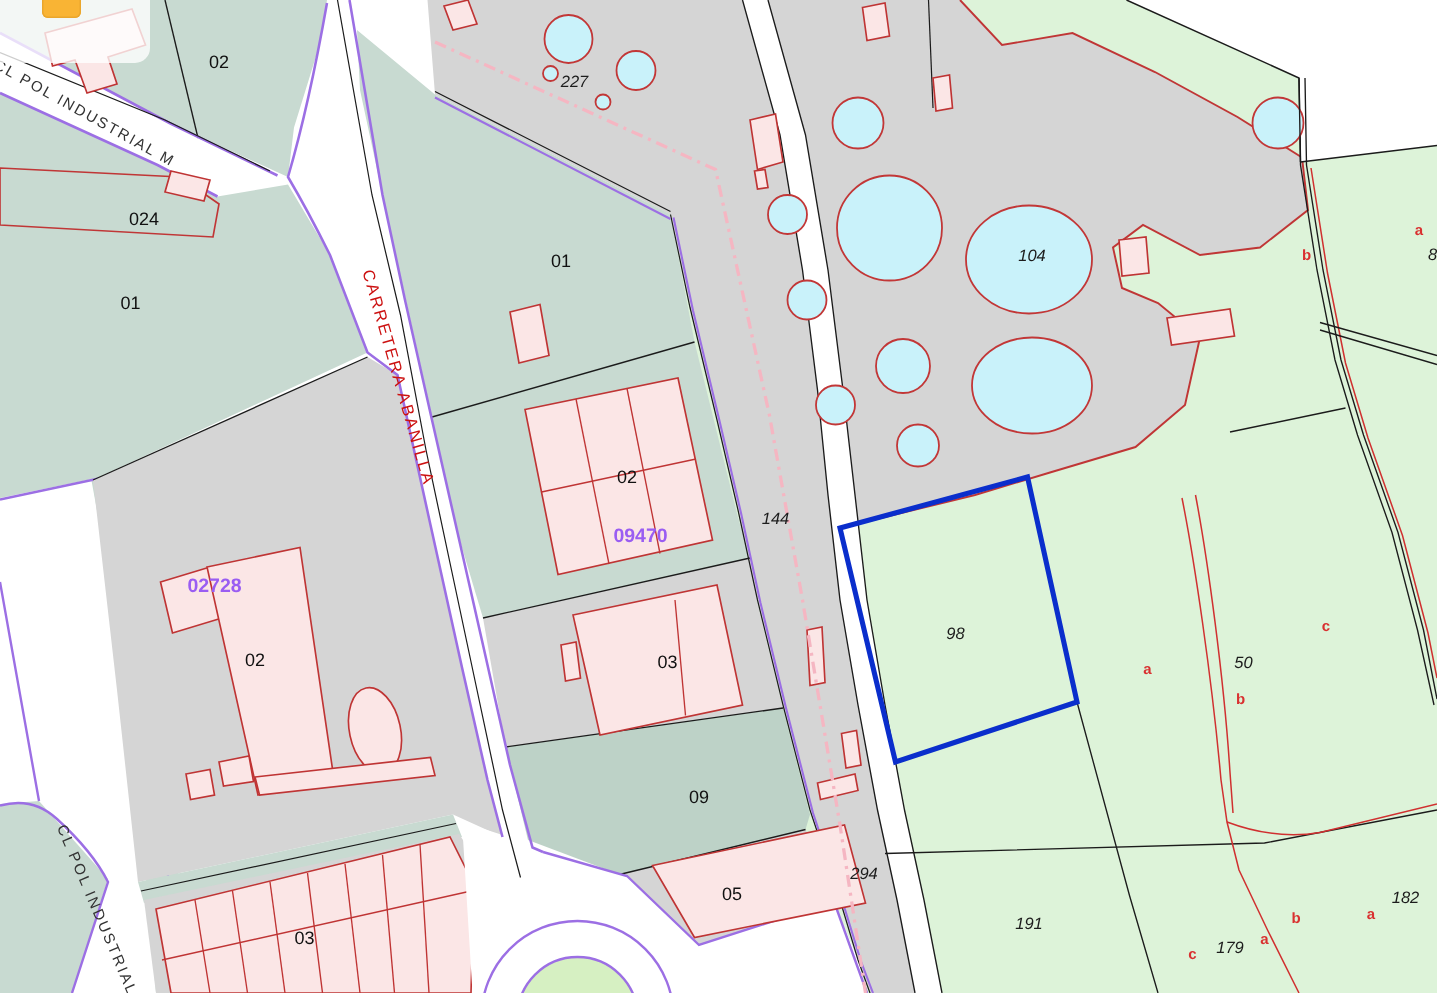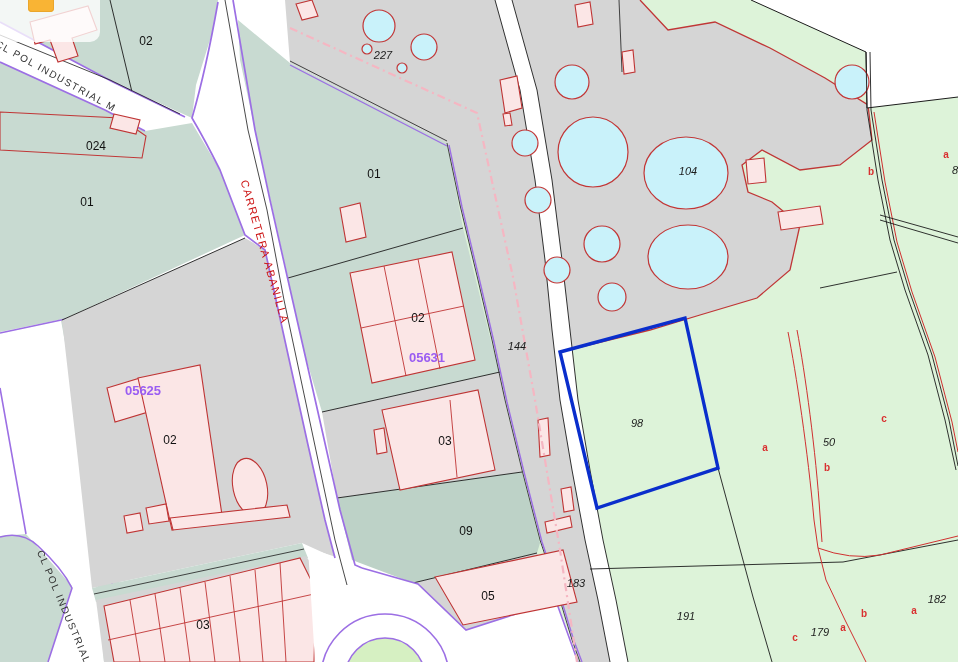--- a/index.html
+++ b/index.html
@@ -173,31 +173,31 @@
   <polyline points="290,28 477,113 513,277 535,400 560,550 577,662" fill="none" stroke="#f5b6c2" stroke-width="2.2" stroke-dasharray="8 4 2 4"></polyline>
 
   <polygon points="560,352 685,318 718,468 597,508" fill="none" stroke="#0a2ecc" stroke-width="3.4"></polygon>
 </svg>
 
   <div class="lbl k-blk" style="left:146px;top:41px">02</div>
   <div class="lbl k-blk" style="left:96px;top:146px">024</div>
   <div class="lbl k-blk" style="left:87px;top:202px">01</div>
   <div class="lbl k-blk" style="left:374px;top:174px">01</div>
   <div class="lbl k-blk" style="left:418px;top:318px">02</div>
-  <div class="lbl k-purple" style="left:427px;top:357px">05631</div>
+  <div class="lbl k-purple" style="left:427px;top:357px">09470</div>
   <div class="lbl k-blk" style="left:445px;top:441px">03</div>
   <div class="lbl k-blk" style="left:466px;top:531px">09</div>
   <div class="lbl k-blk" style="left:488px;top:596px">05</div>
   <div class="lbl k-blk" style="left:170px;top:440px">02</div>
-  <div class="lbl k-purple" style="left:143px;top:390px">05625</div>
+  <div class="lbl k-purple" style="left:143px;top:390px">02728</div>
   <div class="lbl k-blk" style="left:203px;top:625px">03</div>
   <div class="lbl k-ital" style="left:383px;top:55px">227</div>
   <div class="lbl k-ital" style="left:688px;top:171px">104</div>
   <div class="lbl k-ital" style="left:517px;top:346px">144</div>
-  <div class="lbl k-ital" style="left:576px;top:583px">183</div>
+  <div class="lbl k-ital" style="left:576px;top:583px">294</div>
   <div class="lbl k-ital" style="left:637px;top:423px">98</div>
   <div class="lbl k-ital" style="left:829px;top:442px">50</div>
   <div class="lbl k-ital" style="left:686px;top:616px">191</div>
   <div class="lbl k-ital" style="left:820px;top:632px">179</div>
   <div class="lbl k-ital" style="left:937px;top:599px">182</div>
   <div class="lbl k-ital" style="left:955px;top:170px">8</div>
   <div class="lbl k-red" style="left:946px;top:154px">a</div>
   <div class="lbl k-red" style="left:884px;top:418px">c</div>
   <div class="lbl k-red" style="left:765px;top:447px">a</div>
   <div class="lbl k-red" style="left:827px;top:467px">b</div>

